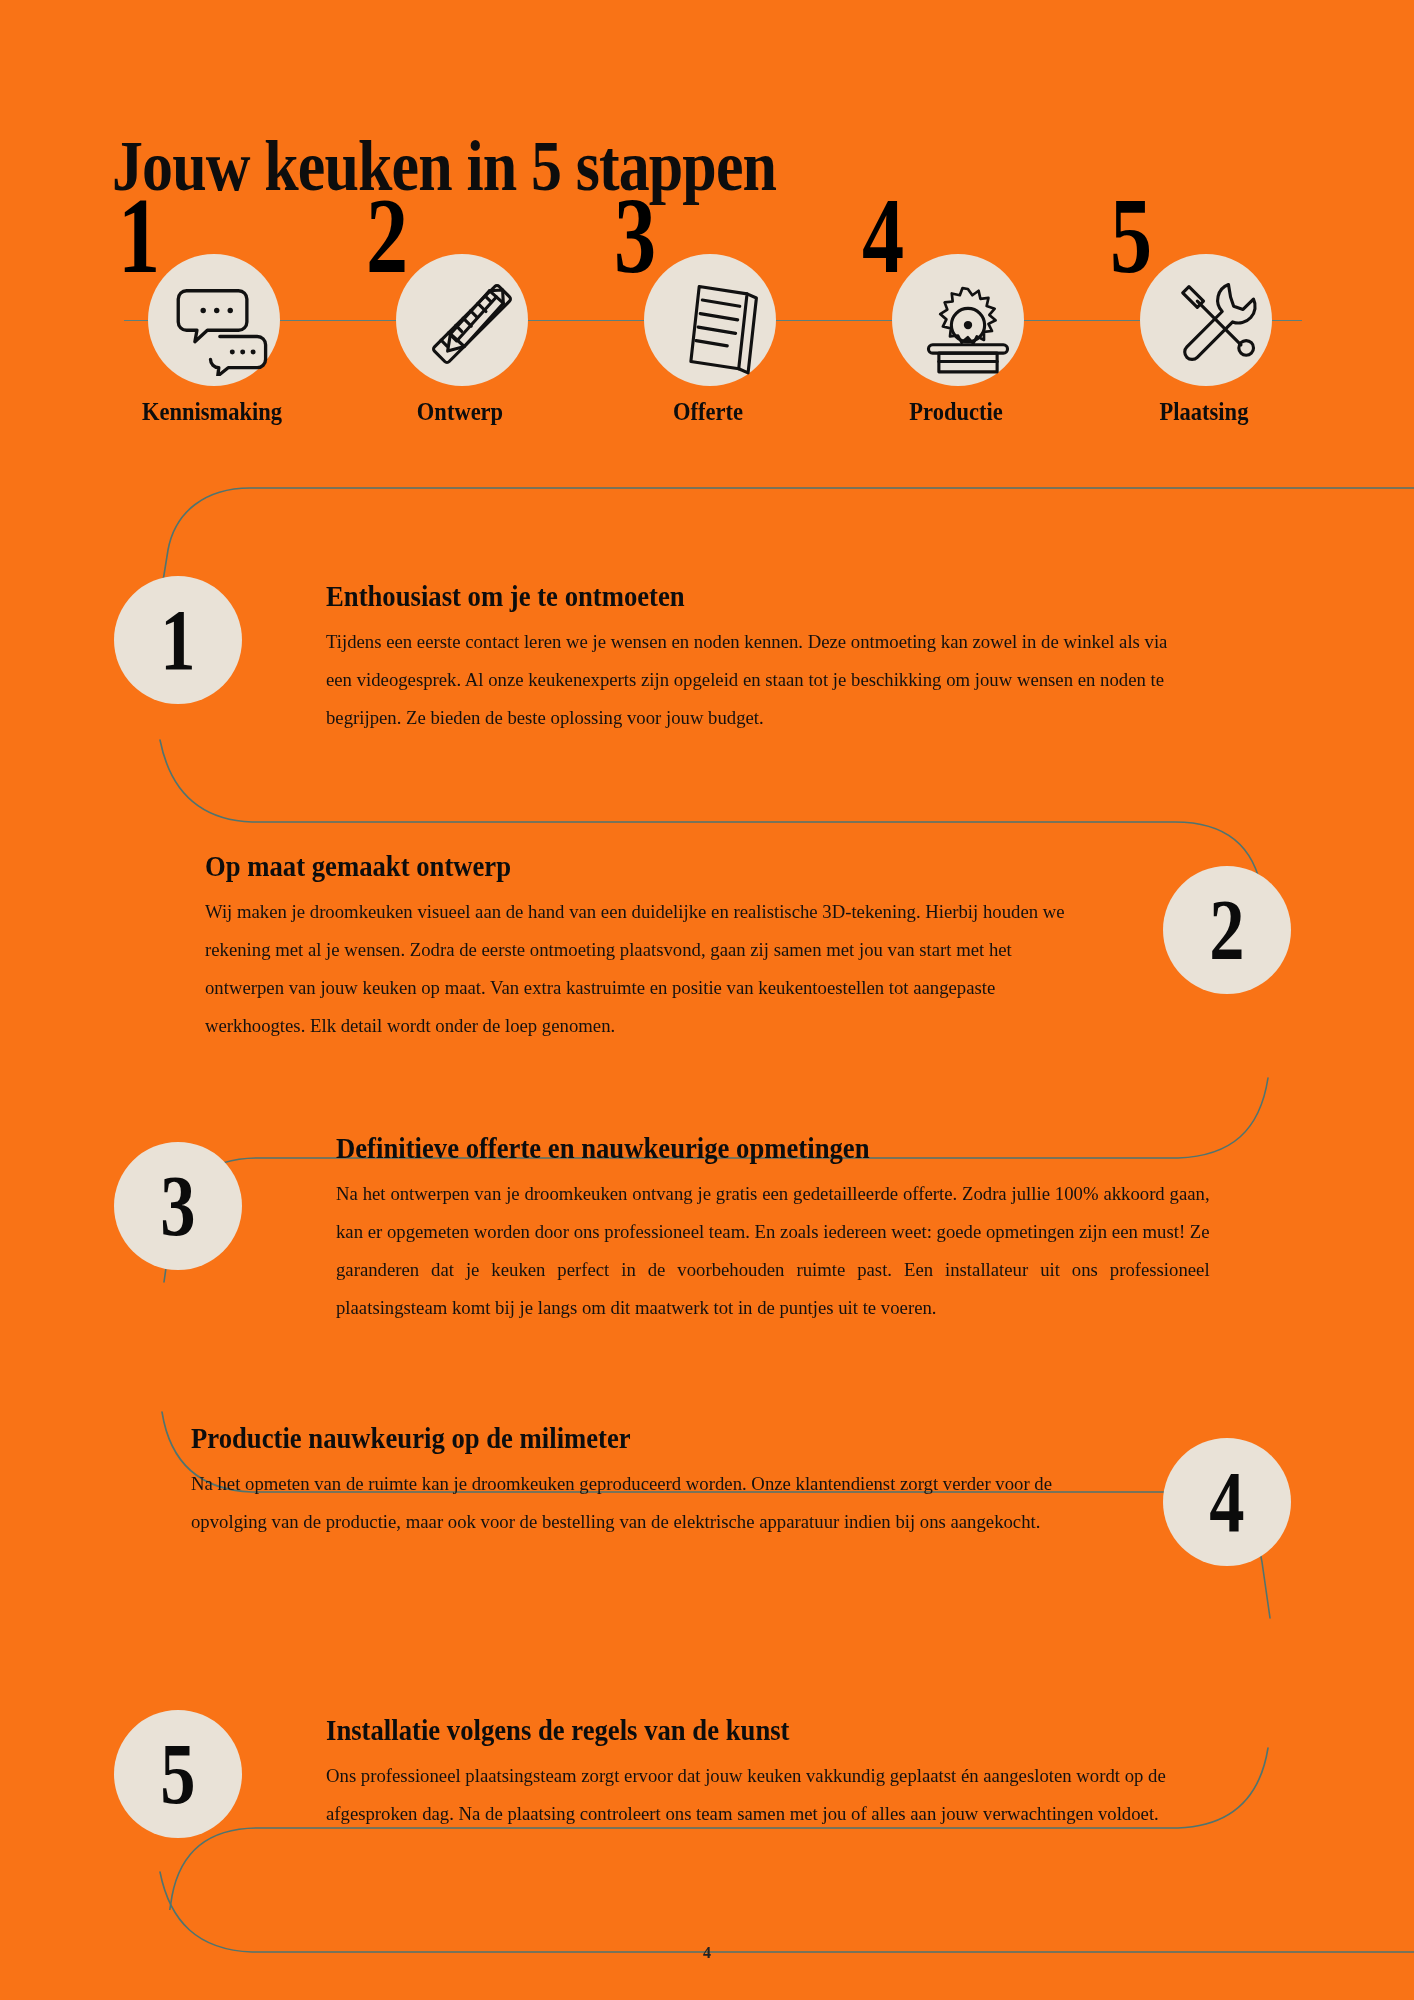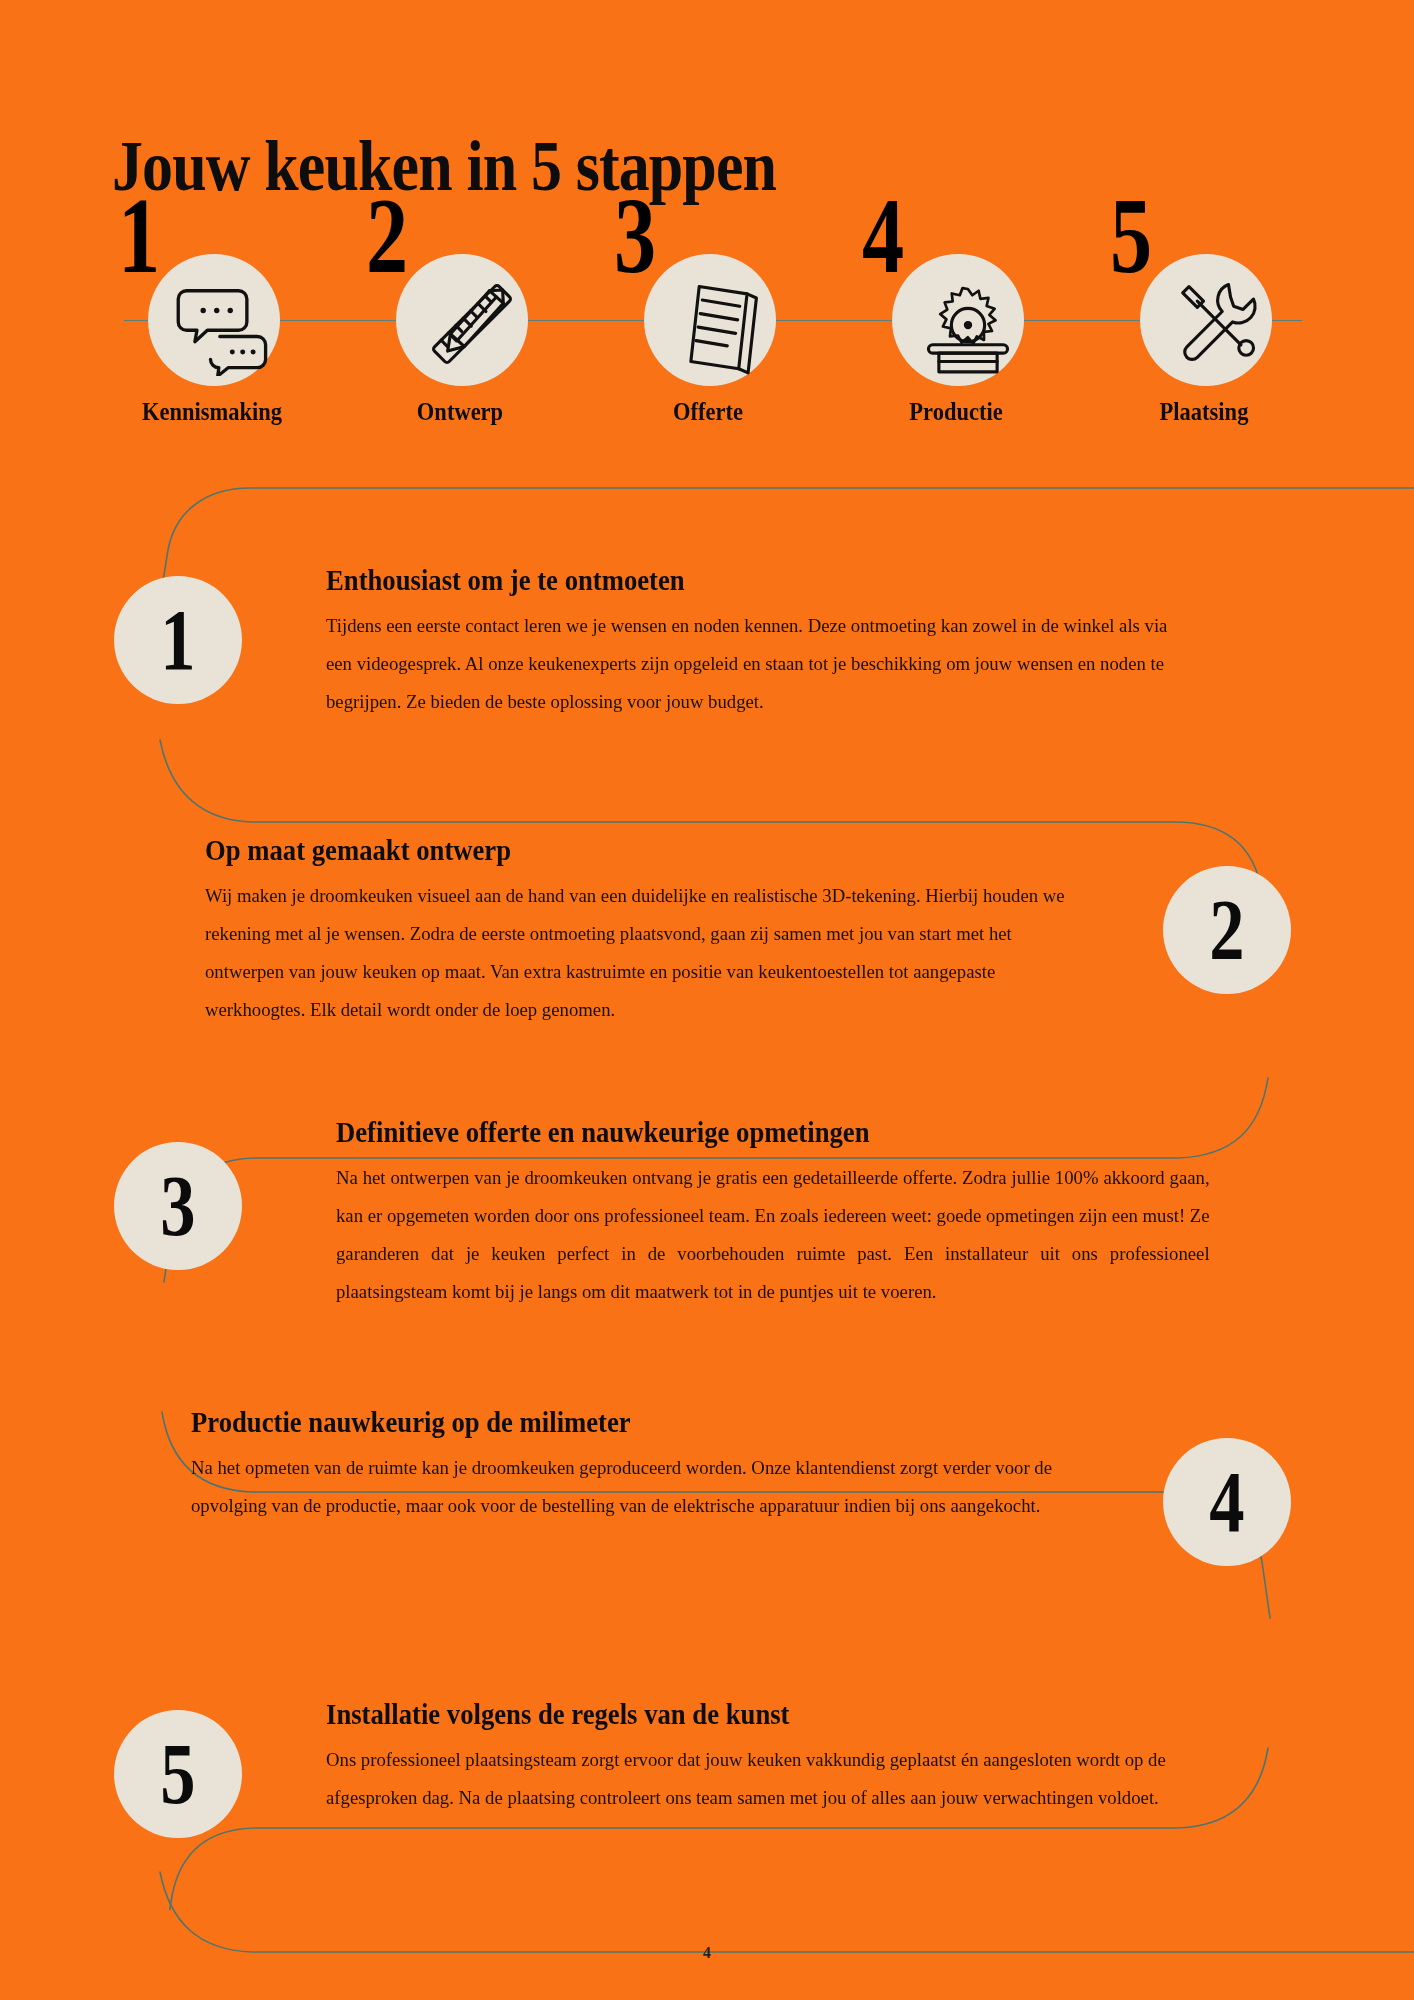--- a/index.html
+++ b/index.html
@@ -131,21 +131,21 @@
     height: 128px;
     display: flex;
     align-items: center;
     justify-content: center;
     font-size: 86px;
     font-weight: 700;
     line-height: 1;
     color: #0b0b0b;
     transform: scaleX(0.82);
   }
-  .txt { position: absolute; }
+  .txt { position: absolute; margin-top: 16px; }
   .blk-title {
     font-size: 29px;
     font-weight: 700;
     line-height: 1.15;
     margin: 0 0 10px 0;
     transform: scaleX(0.92);
     transform-origin: left top;
     white-space: nowrap;
     color: #0d0d0d;
   }

